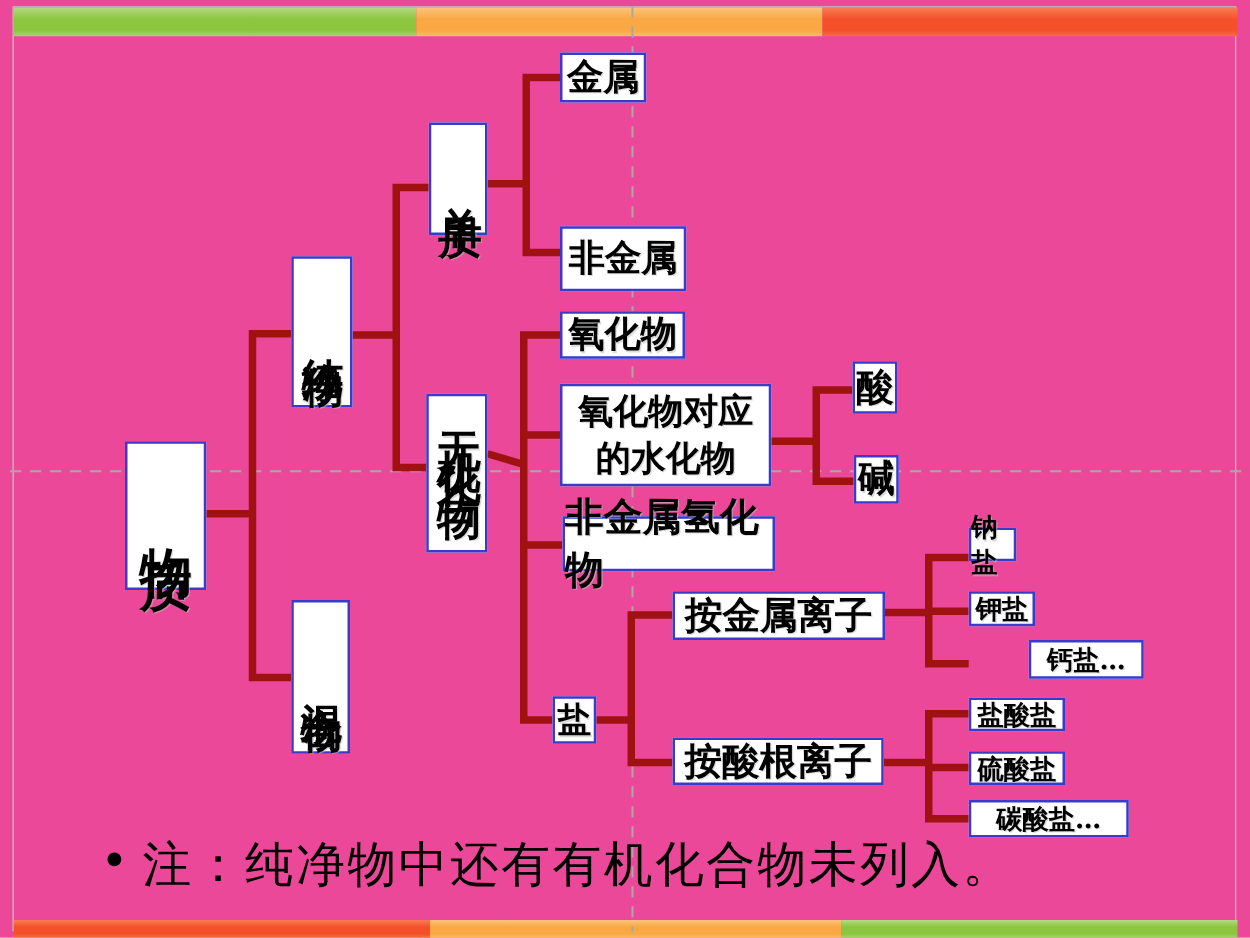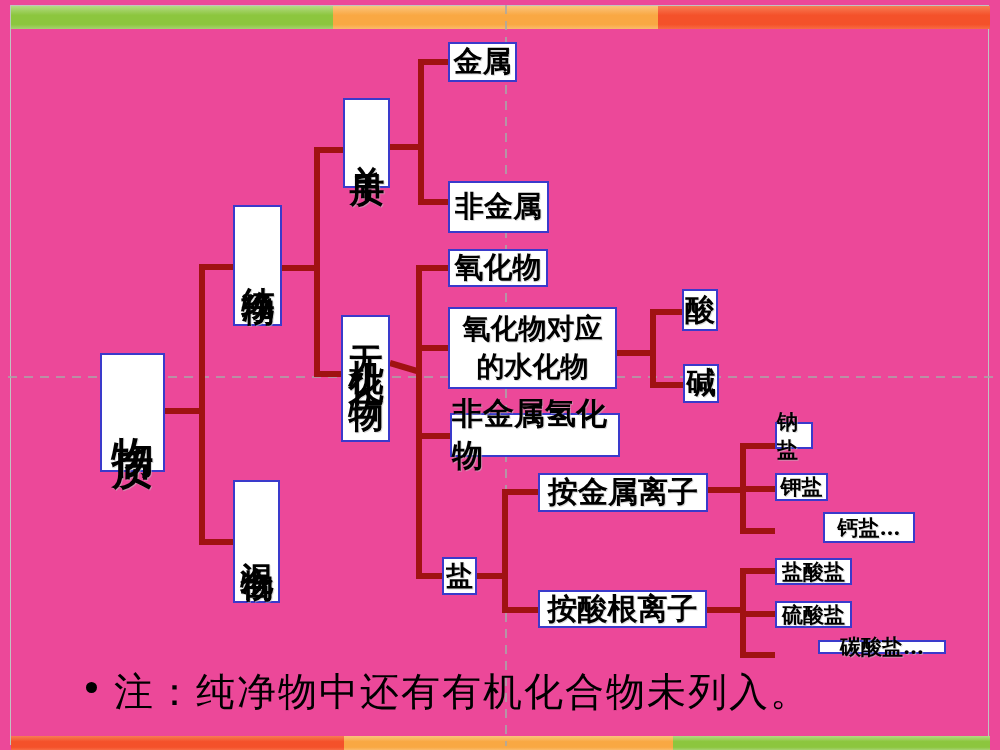--- a/index.html
+++ b/index.html
@@ -149,20 +149,20 @@
   </div>
 
   <div class="node leaf" style="left:775px;top:558px;width:77px;height:27px;font-size:21px;">
     <span>盐酸盐</span>
   </div>
 
   <div class="node leaf" style="left:775px;top:601px;width:77px;height:27px;font-size:21px;font-family:Liberation Mono, monospace;">
     <span>硫酸盐</span>
   </div>
 
-  <div class="node leaf" style="left:775px;top:640px;width:128px;height:14px;font-size:21px;margin-left:43px;">
+  <div class="node leaf" style="left:775px;top:640px;width:128px;height:30px;font-size:21px;">
     <span>碳酸盐…</span>
   </div>
 
   <div class="note-bullet"></div>
   <div class="note-text">注：纯净物中还有有机化合物未列入。</div>
 
 </div>
 
 </body></html>

